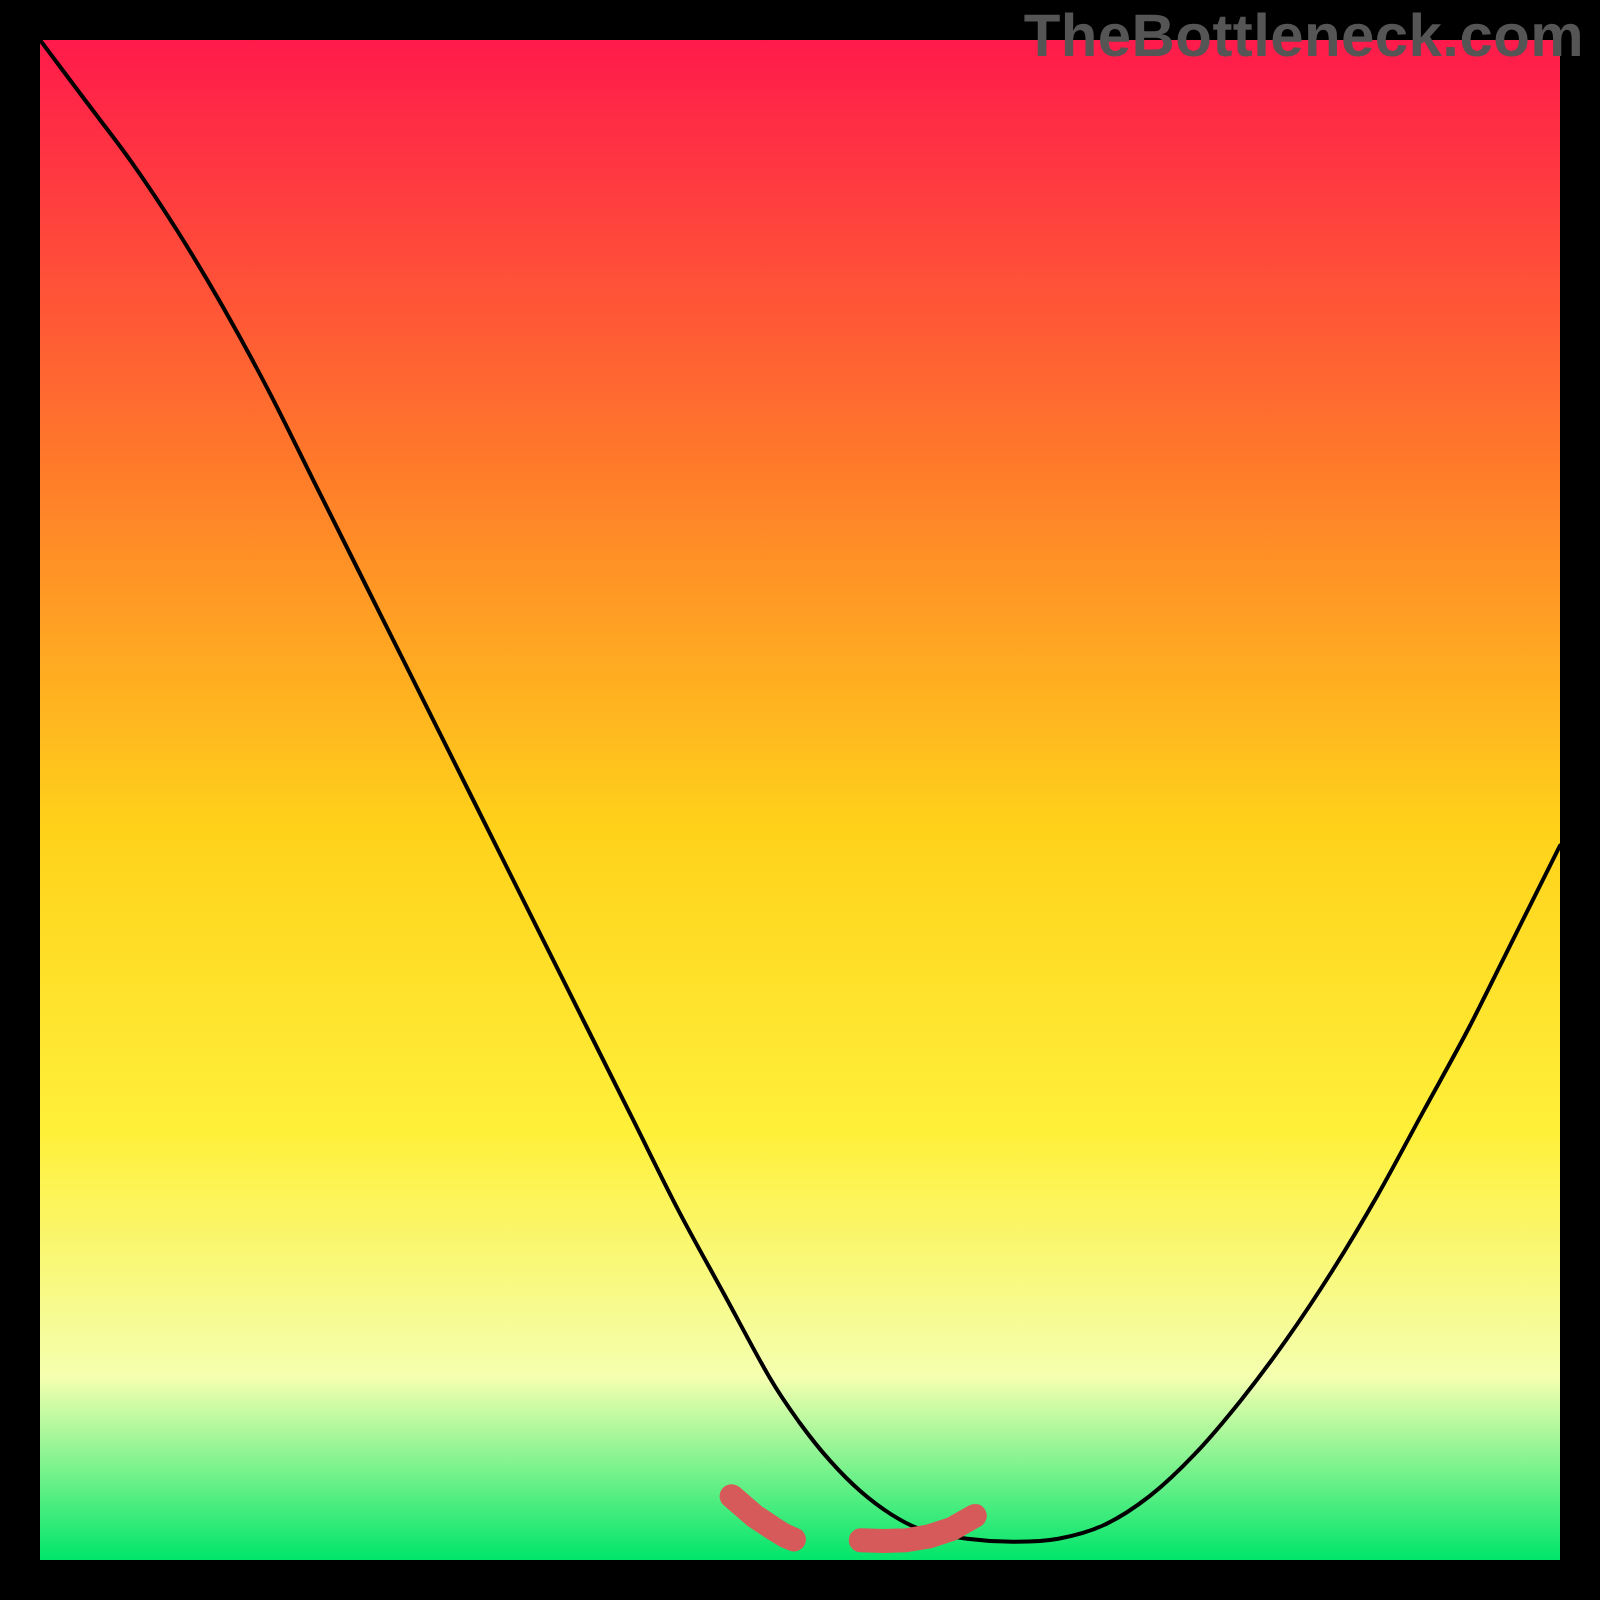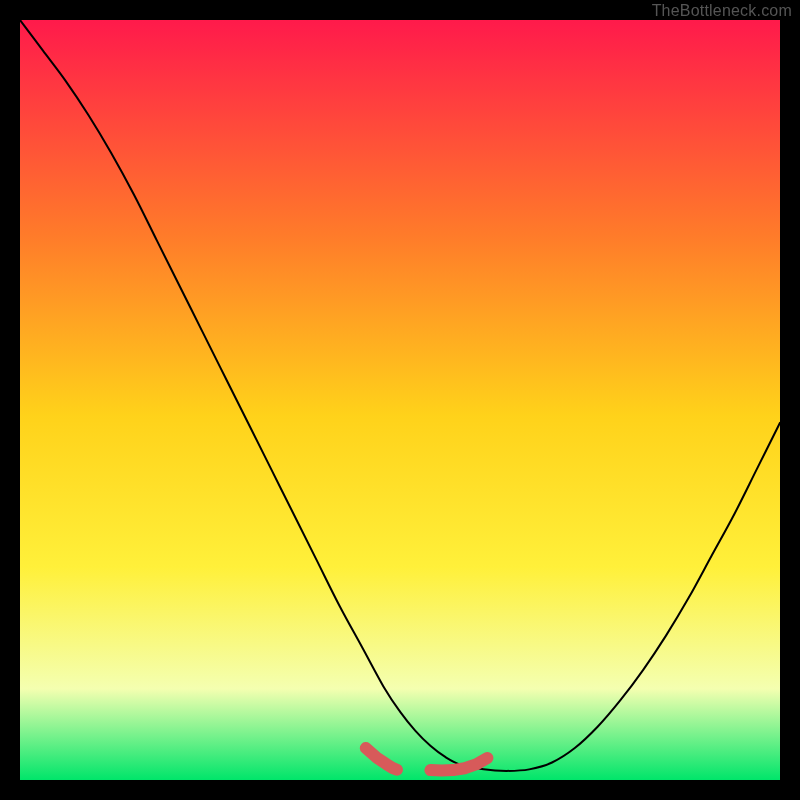--- a/index.html
+++ b/index.html
@@ -16,22 +16,22 @@
     top: 20px;
     width: 760px;
     height: 760px;
   }
   .plot-area svg { display: block; }
   .watermark {
     position: absolute;
     top: 2px;
     right: 8px;
     font-family: Arial, Helvetica, sans-serif;
-    font-size: 16px;
-    font-weight: 400;
+    font-size: 30px;
+    font-weight: 700;
     color: #555;
     letter-spacing: 0.2px;
     user-select: none;
   }
 </style>
 </head>
 <body>
 
 <div class="frame">
   <div class="plot-area">

